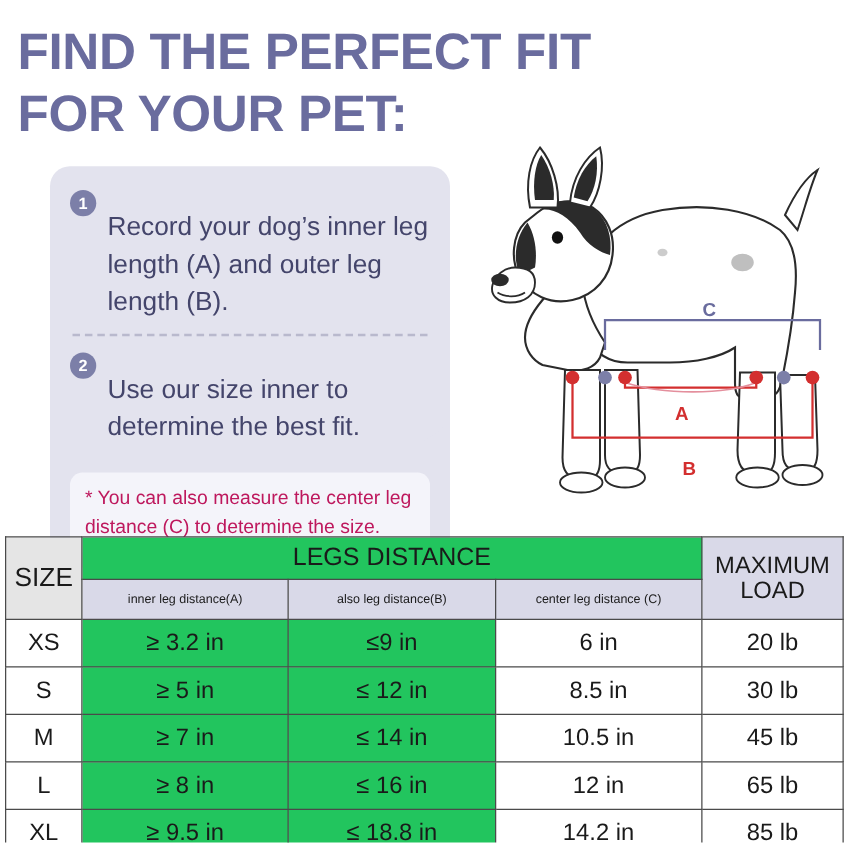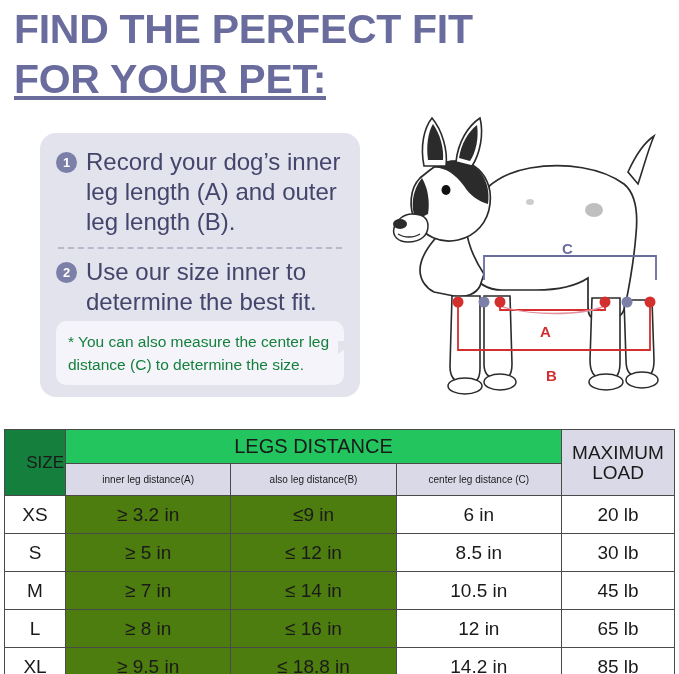--- a/index.html
+++ b/index.html
@@ -18,29 +18,29 @@
     position: relative;
     width: 679px;
     height: 674px;
     box-sizing: border-box;
   }
 
   
   .headline {
     position: absolute;
     left: 14px;
-    top: 4px;
+    top: 16px;
     width: 640px;
     color: #6a6c9e;
     font-weight: bold;
     font-size: 41px;
     line-height: 50px;
     letter-spacing: -0.3px;
   }
-  .headline .l2 { display: block; text-decoration: underline; }
+  .headline .l2 { display: block; }
 
   
   .card {
     position: absolute;
     left: 40px;
     top: 133px;
     width: 320px;
     background: #e3e3ee;
     border-radius: 16px;
     padding: 14px 16px 12px 16px;
@@ -68,34 +68,35 @@
     background: #7c7fa8;
     color: #ffffff;
     font-size: 13px;
     font-weight: bold;
     line-height: 21px;
     text-align: center;
     margin-top: 5px;
   }
   .step-text {
     color: #44456b;
-    font-size: 24px;
+    font-size: 21px;
     line-height: 30px;
+    margin-top: 20px;
   }
   .divider {
     margin: 10px 2px 8px 2px;
     border-top: 2px dashed #b9b9cd;
     height: 0;
   }
   .note {
-    margin-top: 4px;
+    margin-top: 21px;
     background: #f4f4fa;
     border-radius: 10px;
     padding: 9px 12px;
-    color: #15803d;
+    color: #be185d;
     font-size: 15.5px;
     line-height: 23px;
   }
 
   
   .dog-area {
     position: absolute;
     left: 380px;
     top: 110px;
     width: 295px;
@@ -128,24 +129,23 @@
     text-align: center;
     color: #1a1a1a;
     font-weight: normal;
   }
   .hdr-legs {
     background: #22c55e;
     font-size: 20px;
     height: 31px;
   }
   .hdr-size {
-    background: #15803d;
-    font-size: 17px;
+    background: #e5e5e5;
+    font-size: 21px;
     width: 58px;
-    text-align: right;
   }
   .hdr-max {
     background: #d9d9e8;
     font-size: 19px;
     line-height: 20px;
     width: 110px;
   }
   .sub {
     background: #d9d9e8;
     font-size: 10px;
@@ -153,21 +153,21 @@
   }
   .col-a { width: 161px; }
   .col-b { width: 171px; }
   .col-c { width: 171px; }
   tbody td {
     height: 35px;
     font-size: 19px;
     margin-left: 27px;
   }
   td.size-cell { font-size: 19px; }
-  td.hl { background: #4d7c0f; }
+  td.hl { background: #22c55e; }
 </style>
 </head>
 <body>
 
 <div class="page">
 
   <div class="headline">
     <span>FIND THE PERFECT FIT</span>
     <span class="l2">FOR YOUR PET:</span>
   </div>

